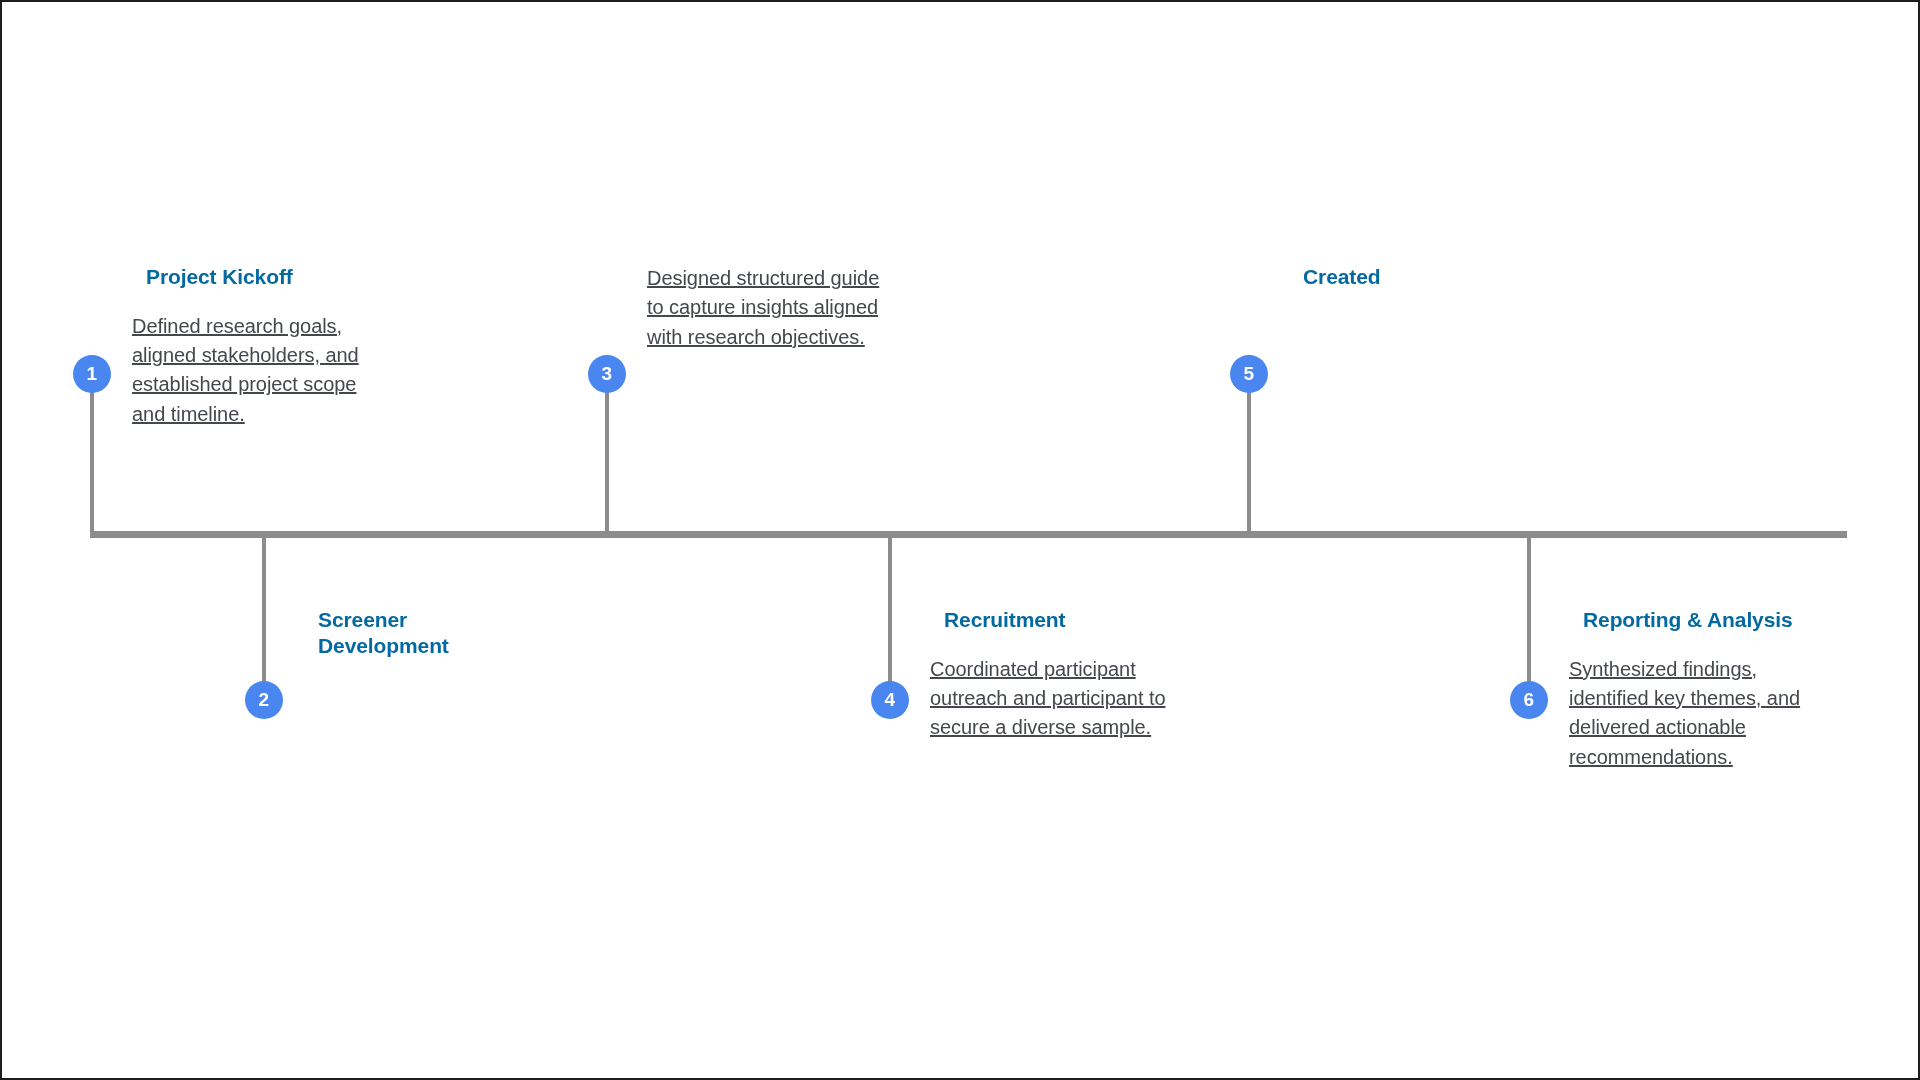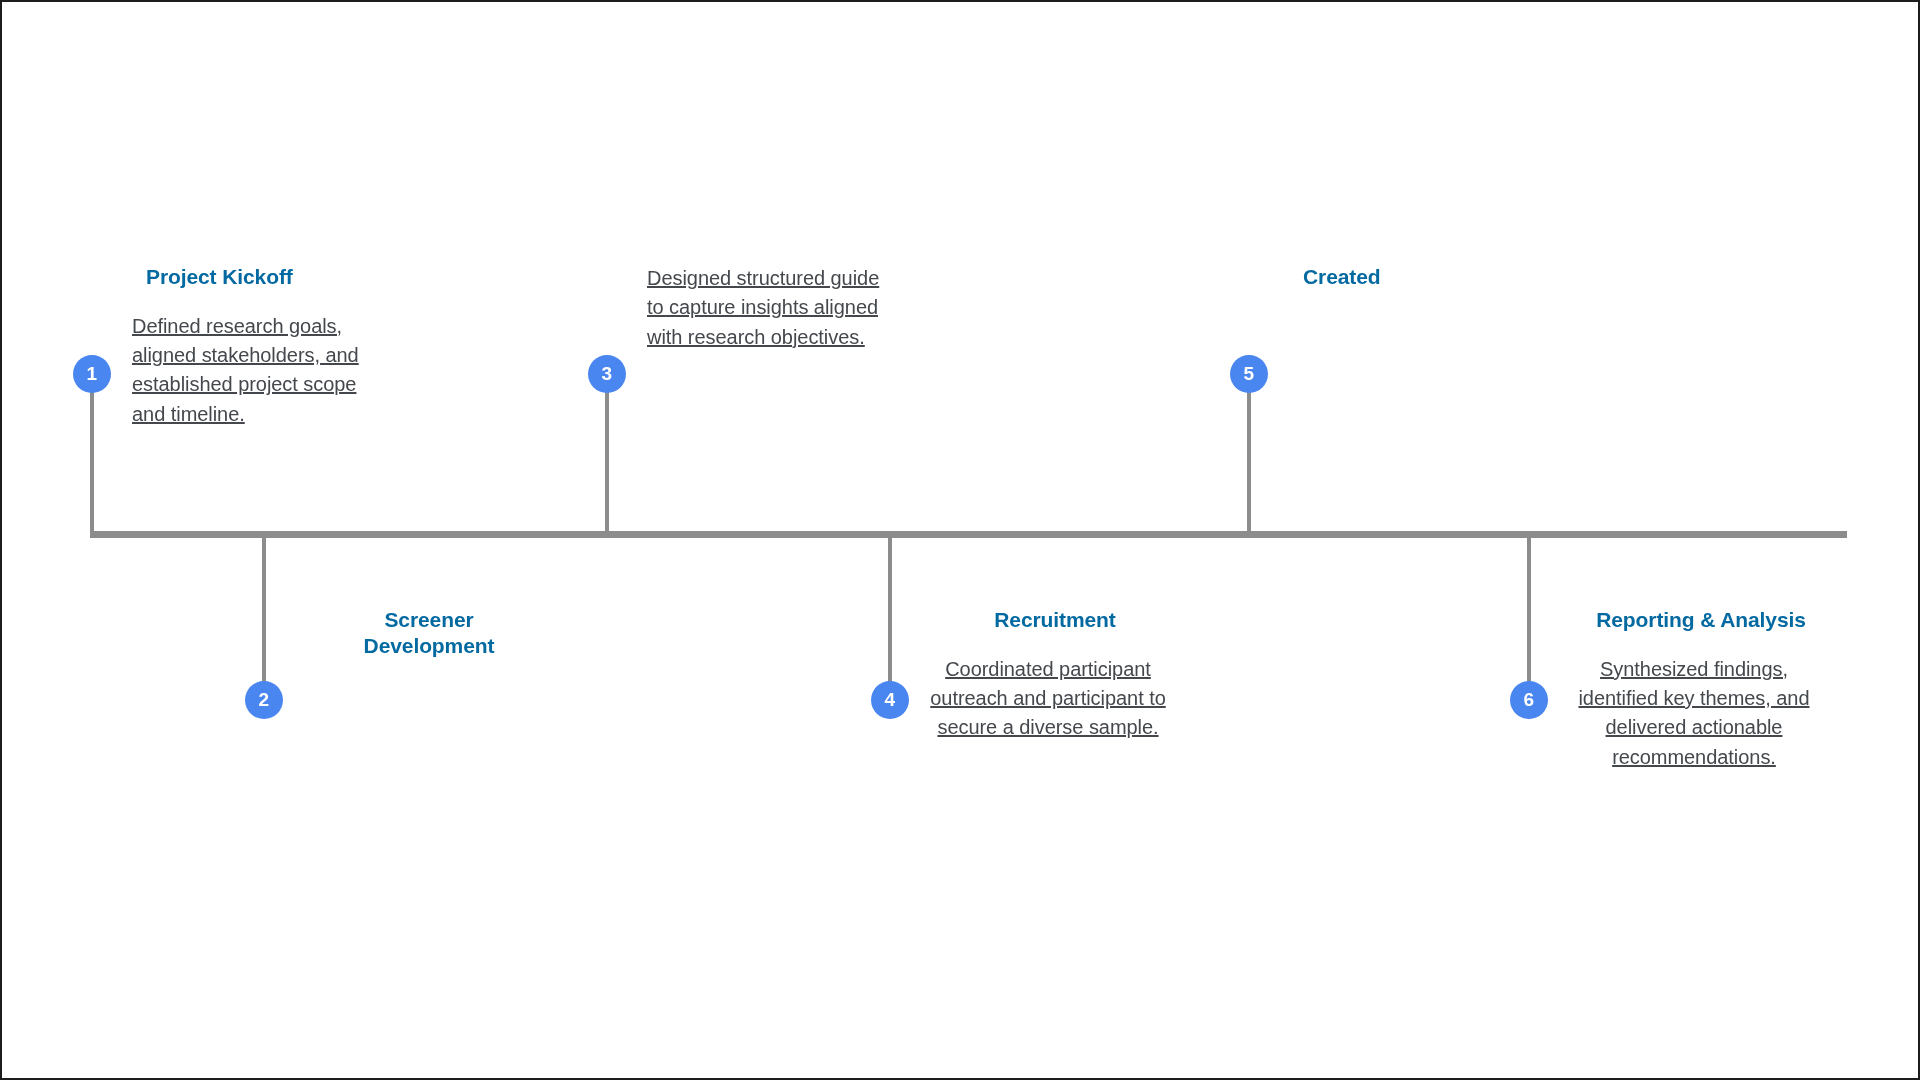--- a/index.html
+++ b/index.html
@@ -90,21 +90,21 @@
     margin: 0;
     text-decoration: underline;
   }
 
   
   .above .content { top: 258px; }
   .above .stem    { top: 372px; height: 162px; }
   .above .marker  { top: 353px; }
 
   
-  .below .content { top: 600px; text-align: center; }
+  .below .content { top: 600px; }
   .below .stem    { top: 534px; height: 164px; }
   .below .marker  { top: 679px; }
 </style>
 </head>
 <body>
 
 <div id="canvas">
 
   <div class="timeline-axis"></div>
 

